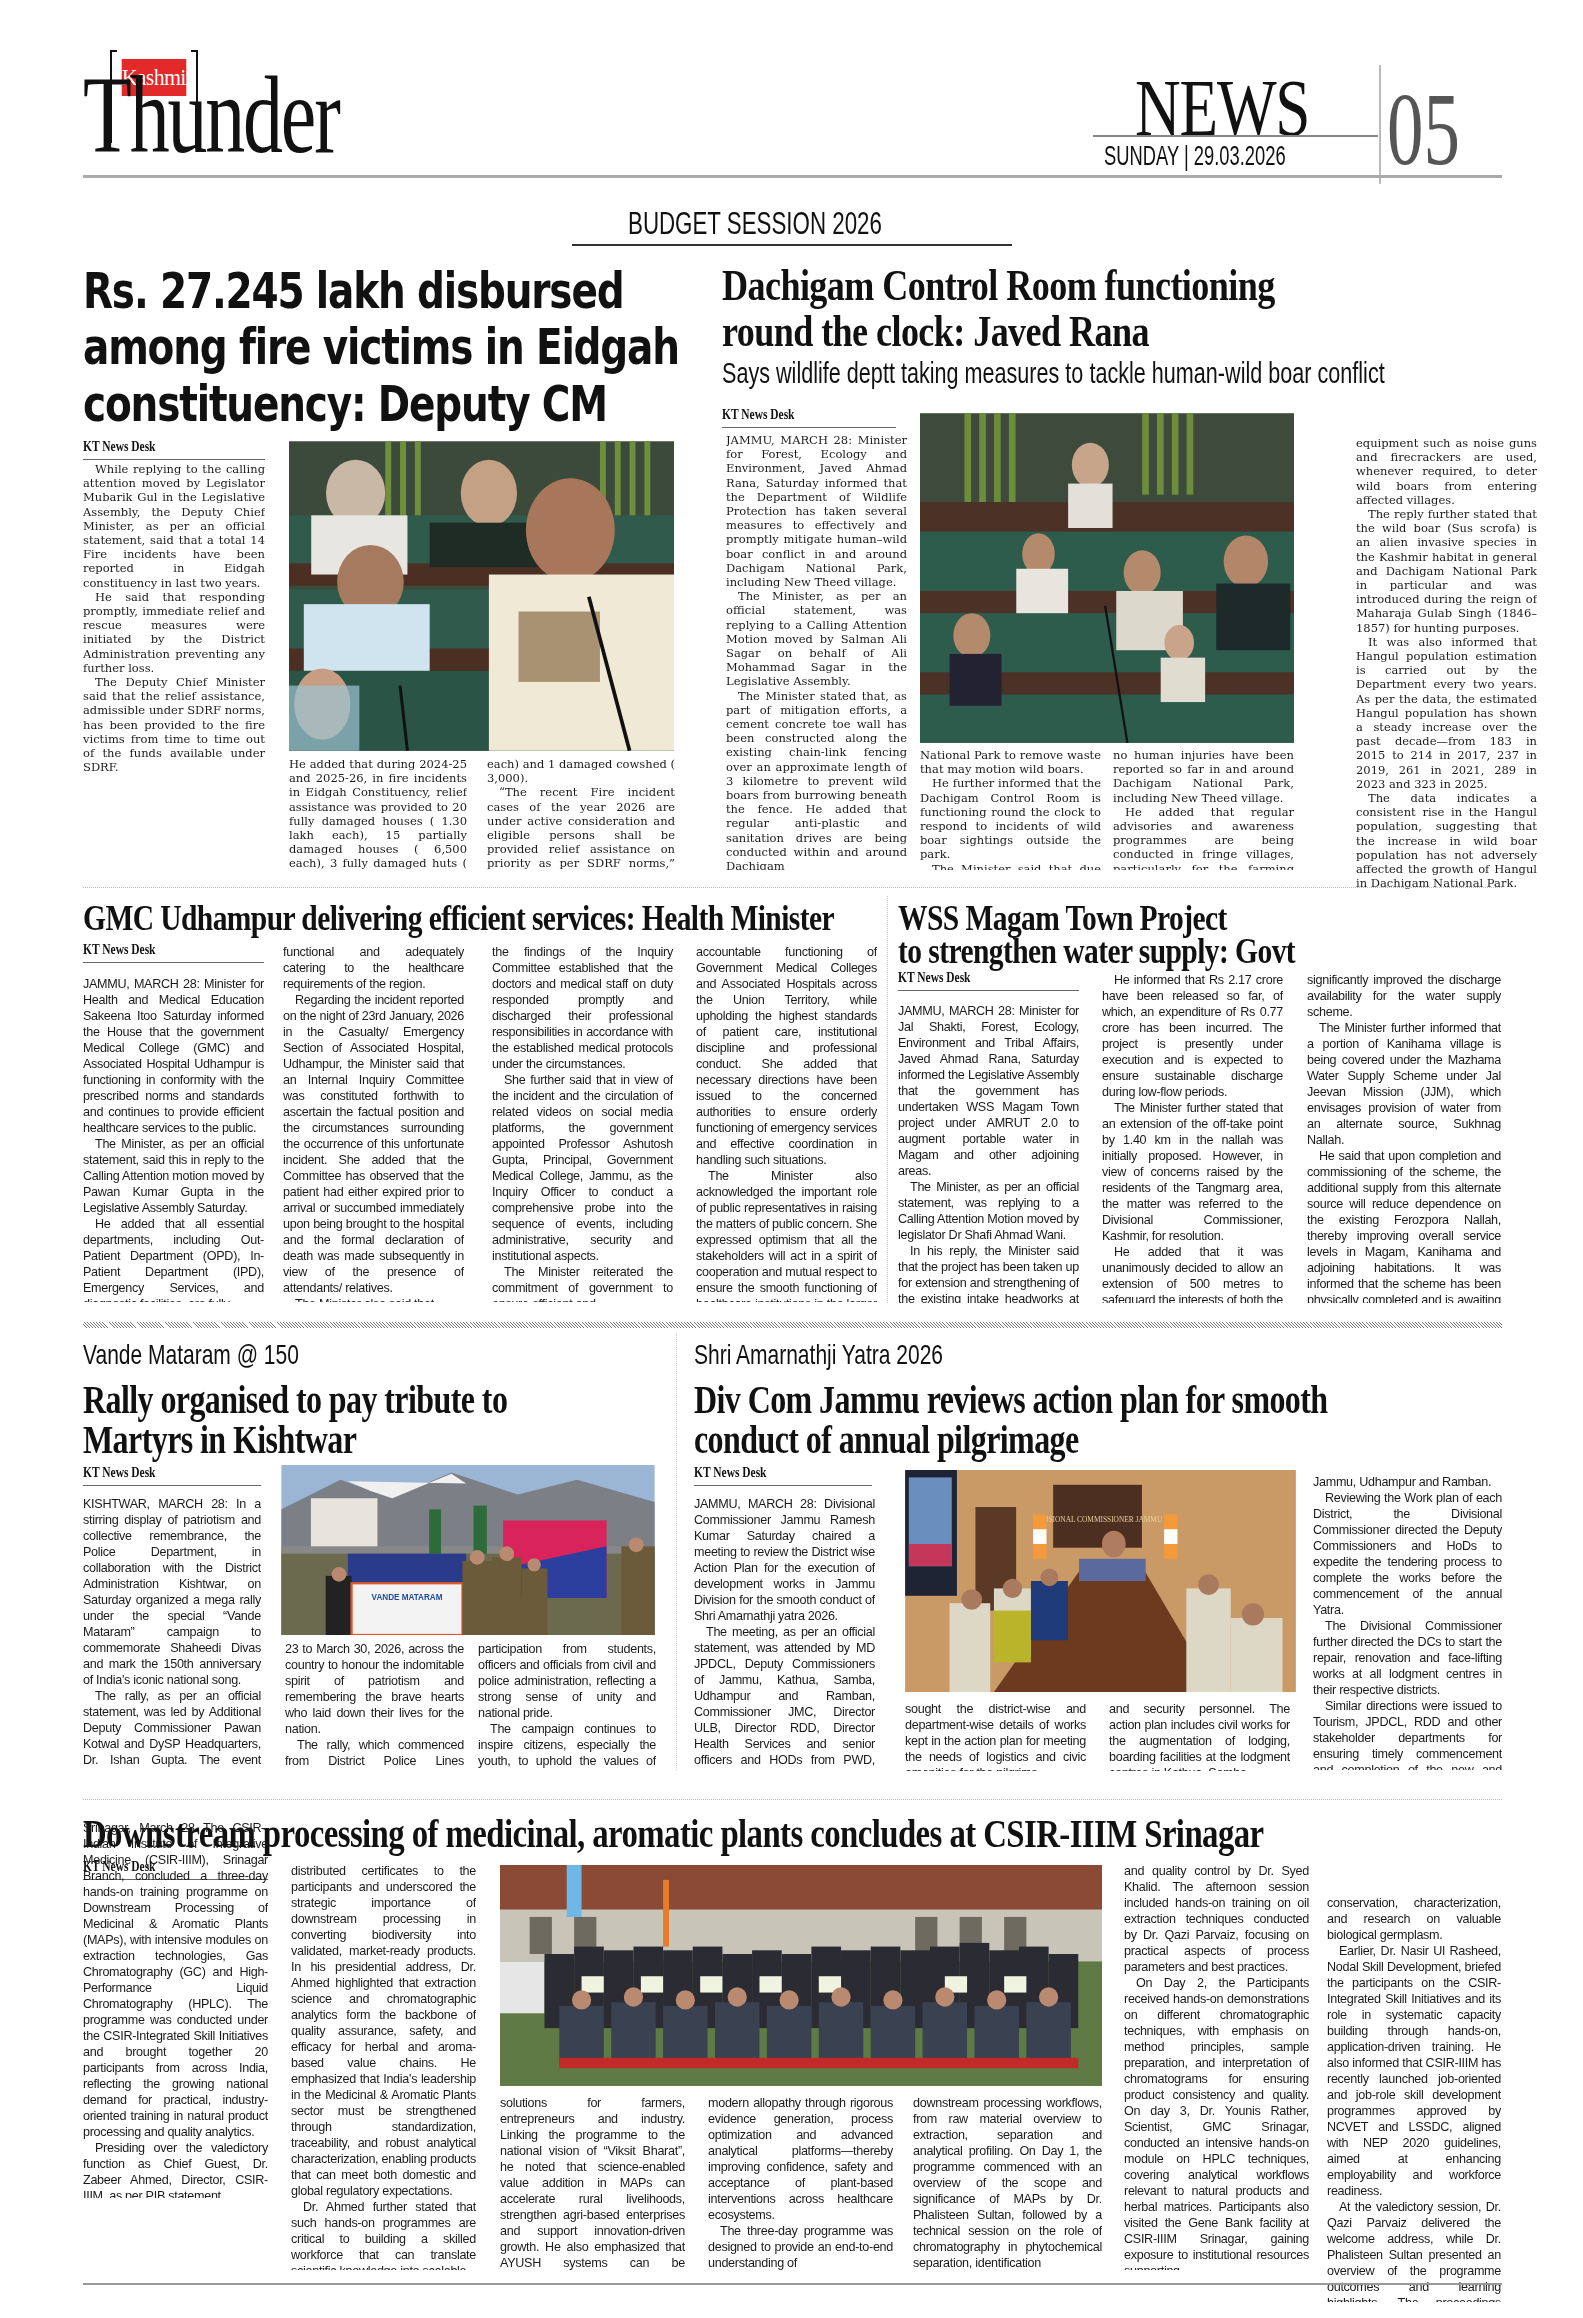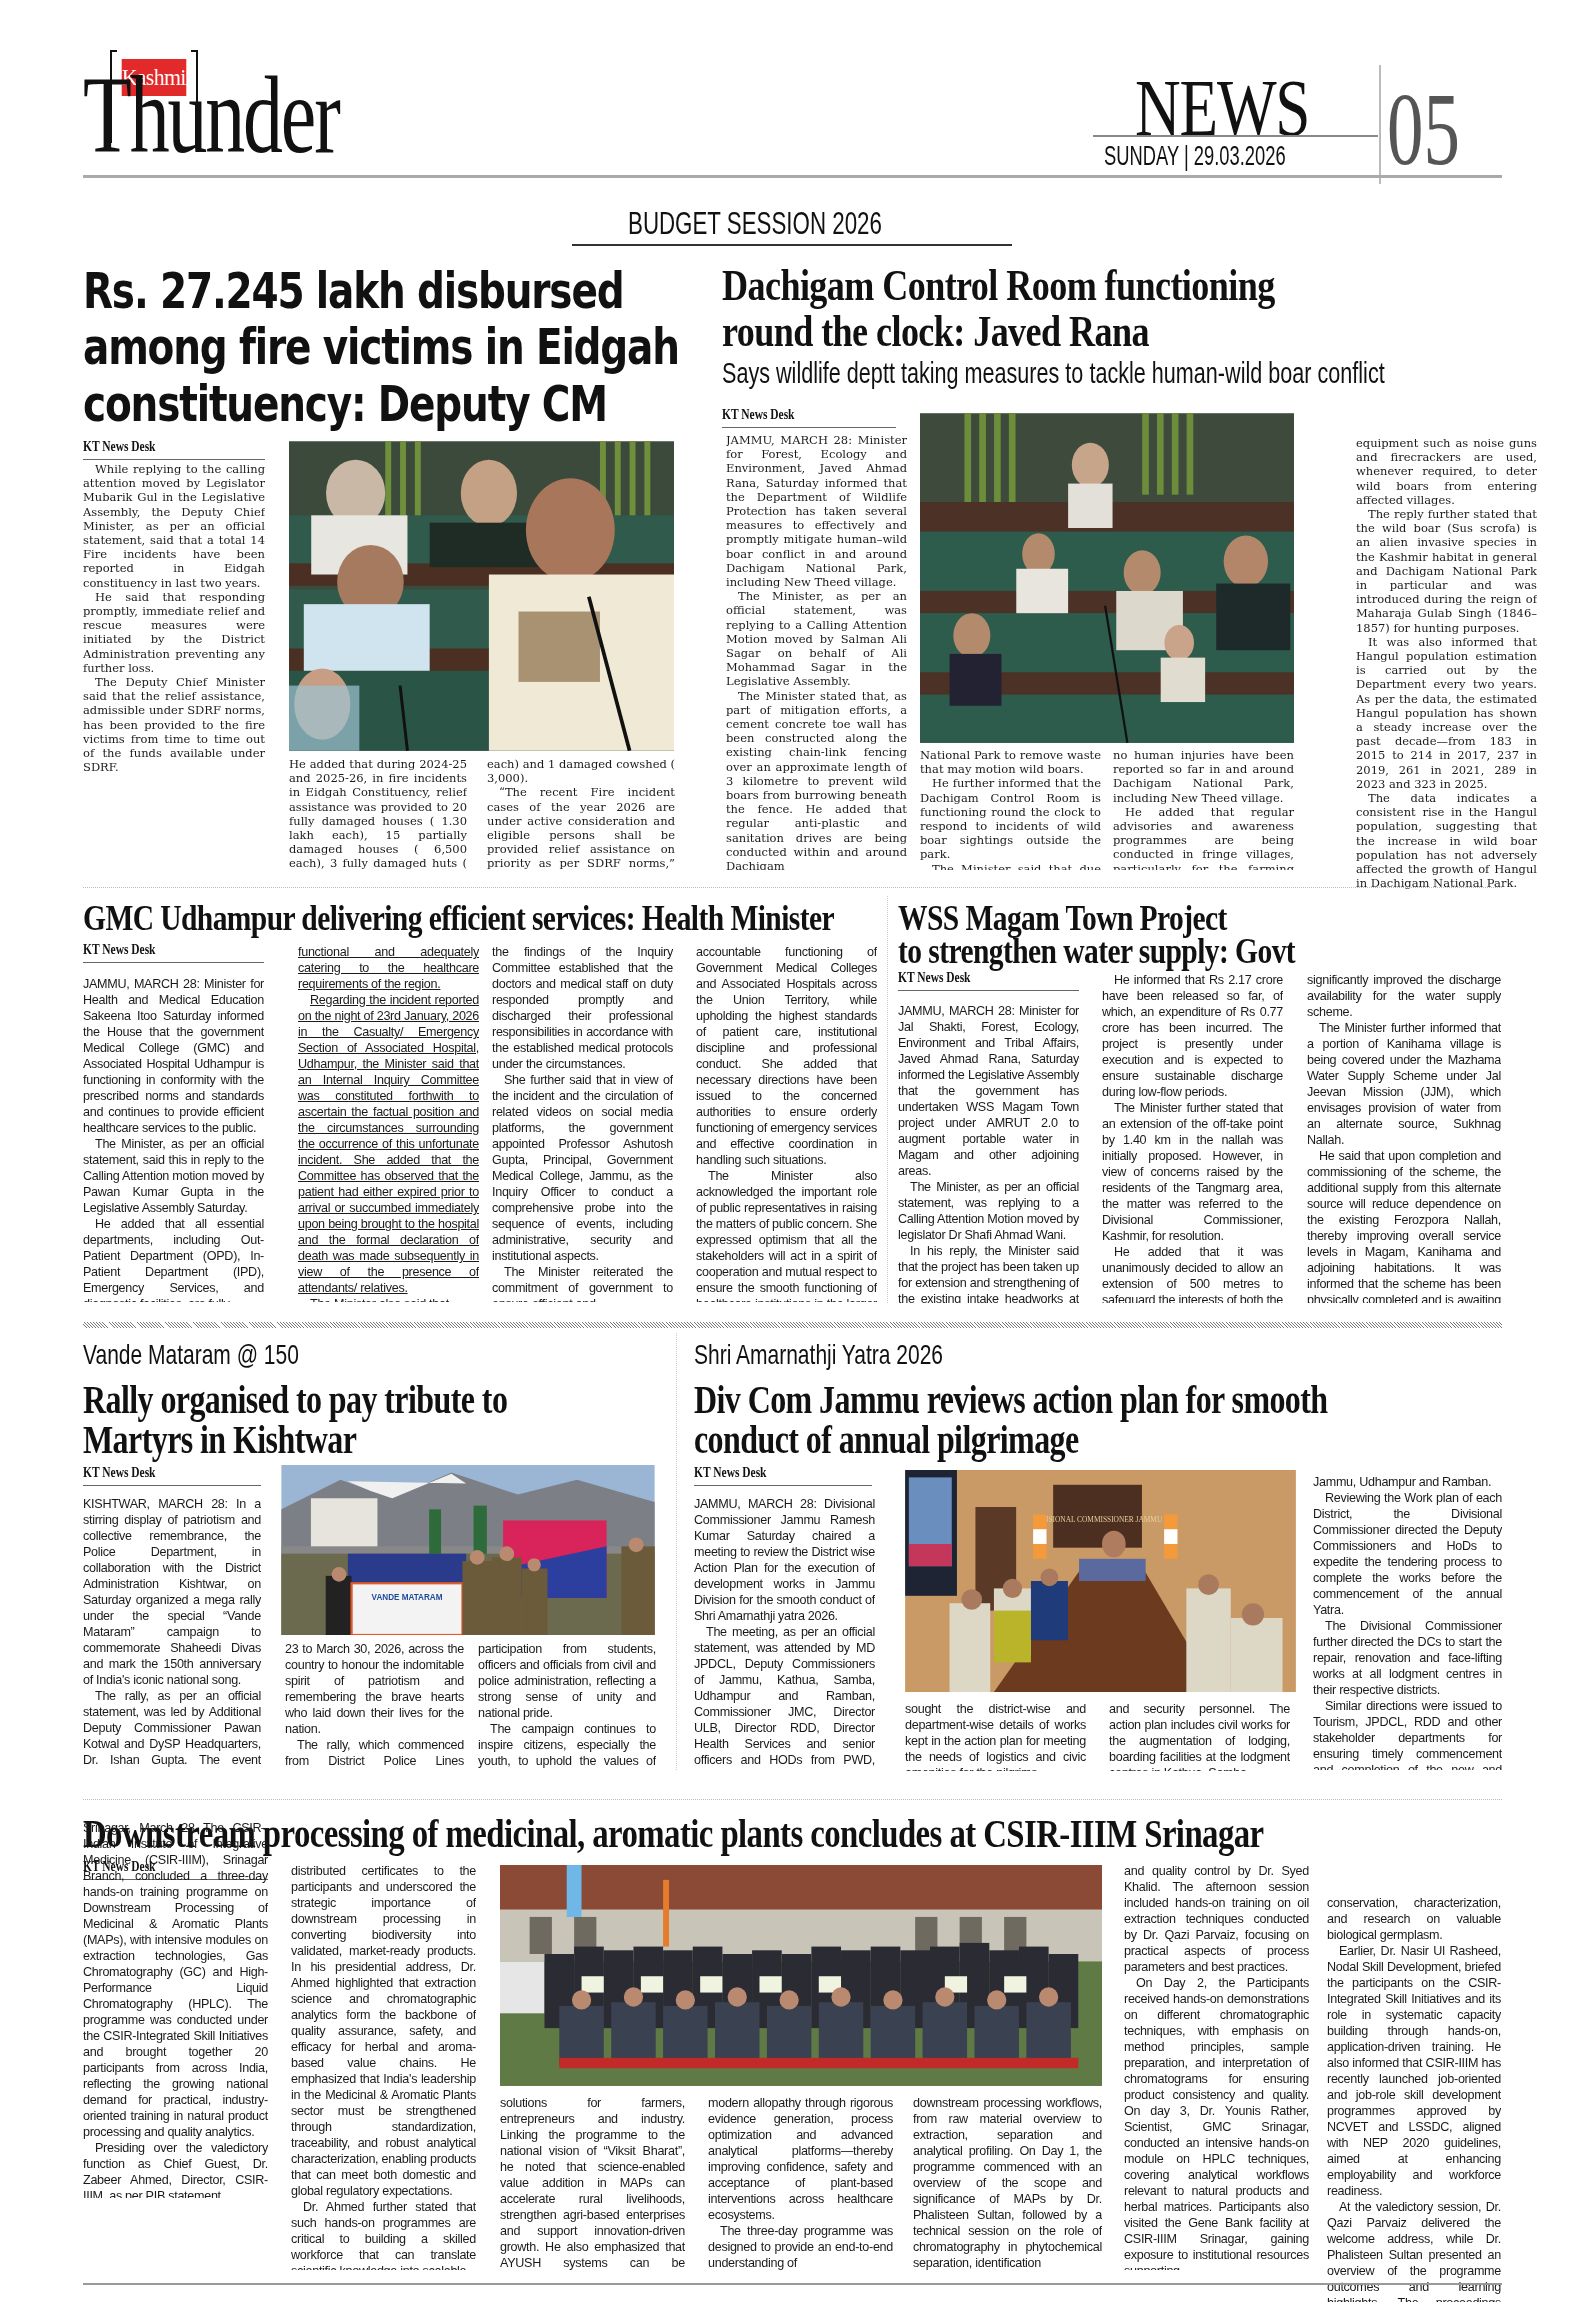--- a/index.html
+++ b/index.html
@@ -177,21 +177,21 @@
 
 <article>
   <div class="abs hl" style="left:83px;top:899px;font-size:36px;">GMC Udhampur delivering efficient services: Health Minister</div>
   <div class="abs byline" style="left:83px;top:942px;width:181px;"><span>KT News Desk</span></div>
 
   <div class="abs col cond" style="left:83px;top:976px;width:181px;height:326px;">
     <p class="first">JAMMU, MARCH 28: Minister for Health and Medical Education Sakeena Itoo Saturday informed the House that the government Medical College (GMC) and Associated Hospital Udhampur is functioning in conformity with the prescribed norms and standards and continues to provide efficient healthcare services to the public.</p>
     <p>The Minister, as per an official statement, said this in reply to the Calling Attention motion moved by Pawan Kumar Gupta in the Legislative Assembly Saturday.</p>
     <p>He added that all essential departments, including Out-Patient Department (OPD), In-Patient Department (IPD), Emergency Services, and diagnostic facilities, are fully</p>
   </div>
-  <div class="abs col cond" style="left:298px;top:944px;width:181px;height:358px;text-decoration:underline;">
+  <div class="abs col cond" style="left:283px;top:944px;width:181px;height:358px;">
     <p class="first">functional and adequately catering to the healthcare requirements of the region.</p>
     <p>Regarding the incident reported on the night of 23rd January, 2026 in the Casualty/ Emergency Section of Associated Hospital, Udhampur, the Minister said that an Internal Inquiry Committee was constituted forthwith to ascertain the factual position and the circumstances surrounding the occurrence of this unfortunate incident. She added that the Committee has observed that the patient had either expired prior to arrival or succumbed immediately upon being brought to the hospital and the formal declaration of death was made subsequently in view of the presence of attendants/ relatives.</p>
     <p>The Minister also said that</p>
   </div>
   <div class="abs col cond" style="left:492px;top:944px;width:181px;height:358px;">
     <p class="first">the findings of the Inquiry Committee established that the doctors and medical staff on duty responded promptly and discharged their professional responsibilities in accordance with the established medical protocols under the circumstances.</p>
     <p>She further said that in view of the incident and the circulation of related videos on social media platforms, the government appointed Professor Ashutosh Gupta, Principal, Government Medical College, Jammu, as the Inquiry Officer to conduct a comprehensive probe into the sequence of events, including administrative, security and institutional aspects.</p>
     <p>The Minister reiterated the commitment of government to ensure efficient and</p>
   </div>
   <div class="abs col cond" style="left:696px;top:944px;width:181px;height:358px;">

